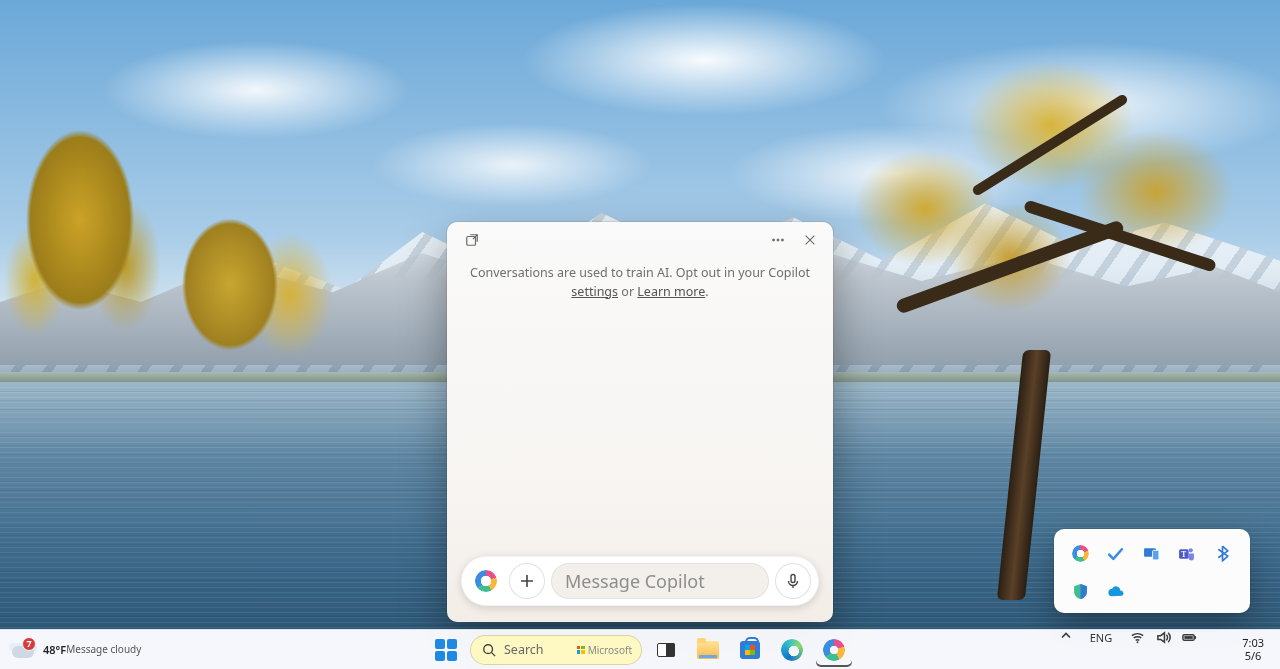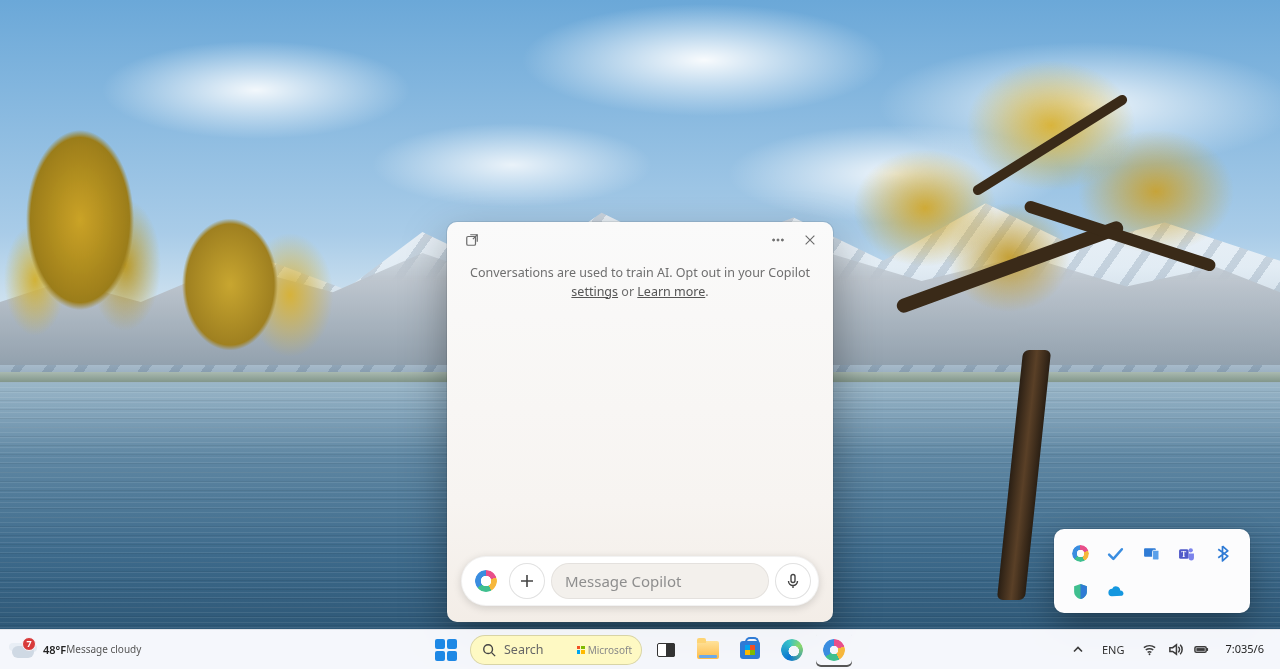--- a/index.html
+++ b/index.html
@@ -141,21 +141,21 @@
   .composer .plus-btn{
     width:36px;height:36px;border-radius:50%;
     box-shadow: inset 0 0 0 1px rgba(0,0,0,0.12);
     display:flex;align-items:center;justify-content:center;
     font-size:20px;color:#444;background:#fff;
   }
   .composer .input-pill{
     flex:1; height:36px; border-radius:20px;
     background:#f3f0ec; box-shadow: inset 0 0 0 1px rgba(0,0,0,0.06);
     display:flex;align-items:center;padding:0 14px;
-    color:#8e8e8e; font-size:15px;
+    color:#8e8e8e; font-size:18px;
   }
   .composer .mic{
     width:36px;height:36px;border-radius:50%;
     box-shadow: inset 0 0 0 1px rgba(0,0,0,0.12);
     display:flex;align-items:center;justify-content:center;background:#fff;
   }
   .composer .mic svg{width:16px;height:16px;stroke:#444;}
   .composer .plus-btn svg{width:16px;height:16px;stroke:#444;}
 
   
@@ -238,24 +238,24 @@
   .store-ic{width:20px;height:18px;background:#2f7bd5;border-radius:3px;position:relative;}
   .store-ic::before{content:"";position:absolute;top:-4px;left:5px;width:10px;height:5px;border:2px solid #2f7bd5;border-bottom:none;border-radius:5px 5px 0 0;}
   .store-ic::after{content:"";position:absolute;top:4px;left:5px;width:10px;height:10px;background:
     conic-gradient(#f25022 0 25%,#7fba00 0 50%,#ffb900 0 75%,#00a4ef 0);}
 
   .copilot-mini{width:22px;height:22px;}
 
   .taskbar .right {
     margin-left:auto; display:flex; align-items:center; gap:2px; padding-right:10px; height:100%;
   }
-  .sys-seg{height:100%;display:flex;align-items:center;gap:10px;padding:0 8px;border-radius:5px;}
+  .sys-seg{height:100%;display:flex;align-items:flex-start;gap:10px;padding:0 8px;border-radius:5px;}
   .sys-seg svg{width:15px;height:15px;stroke:#3b3b3b;fill:none;stroke-width:1.6;}
   .lang{font-size:11px;color:#333;}
-  .clock{display:flex;flex-direction:row;align-items:center;line-height:1.1;font-size:11px;color:#222;padding:0 6px;}
+  .clock{display:flex;flex-direction:column;align-items:center;line-height:1.1;font-size:11px;color:#222;padding:0 6px;margin-left:29px;}
   .chev svg{width:12px;height:12px;}
 
   .black-white-ic{width:18px;height:14px;border:1.5px solid #333;border-radius:2px;position:relative;background:#fff;}
   .black-white-ic::after{content:"";position:absolute;right:-1px;top:-1px;bottom:-1px;width:9px;background:#333;border-radius:0 2px 2px 0;}
 
 </style>
 </head>
 <body>
 
 <div class="wallpaper">

